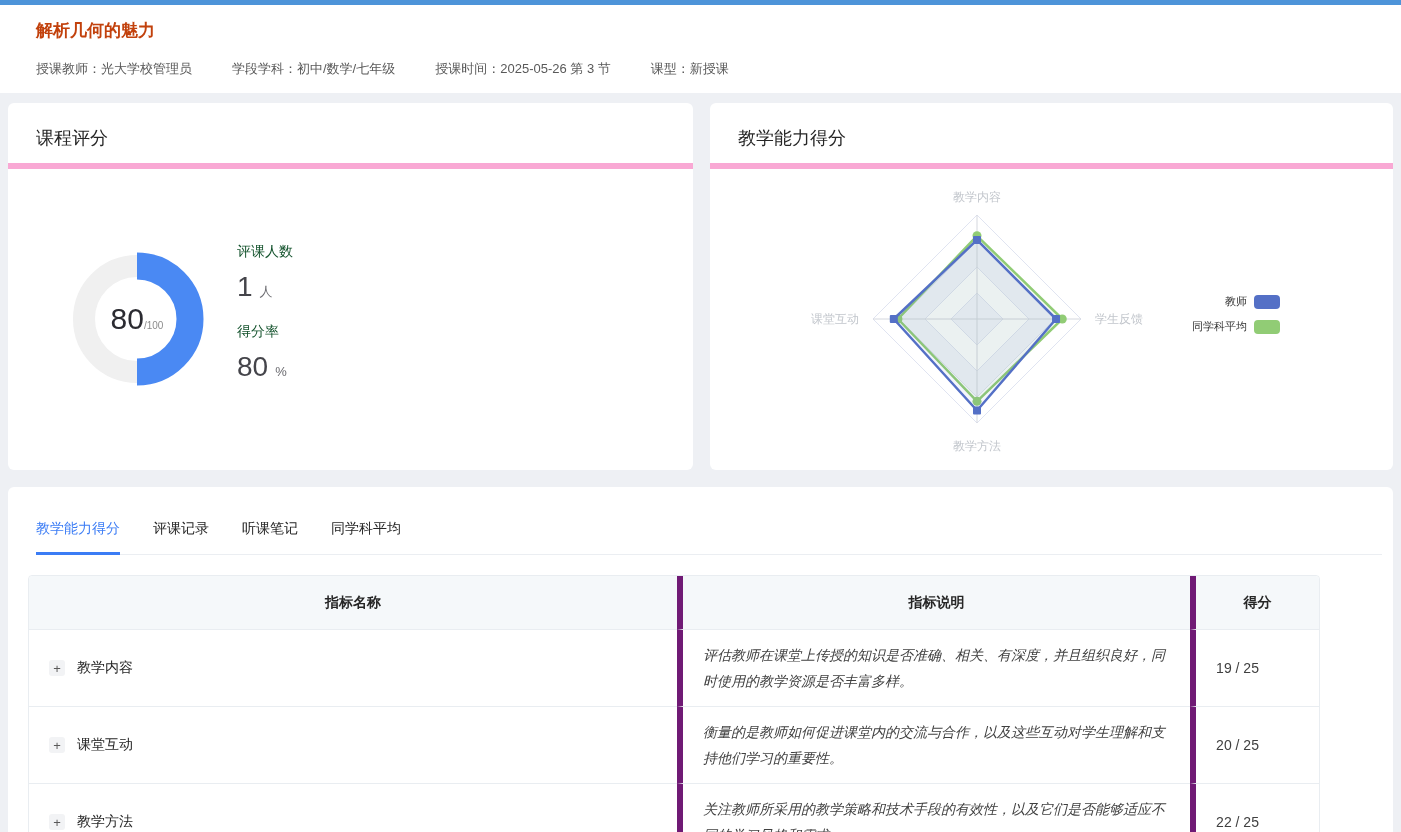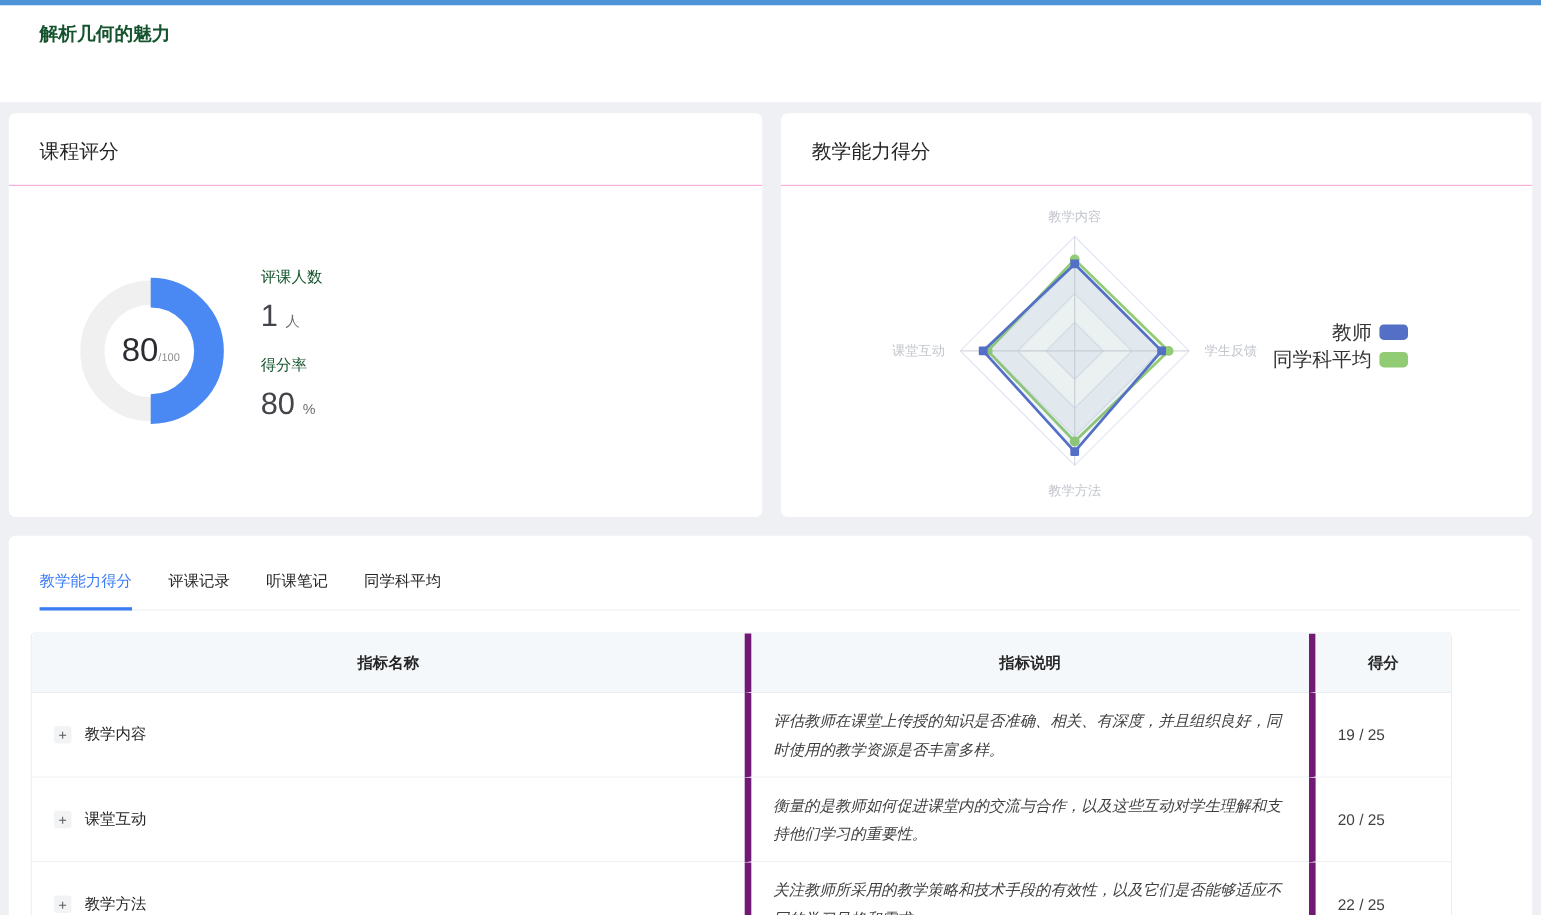--- a/index.html
+++ b/index.html
@@ -5,47 +5,47 @@
   * { margin:0; padding:0; box-sizing:border-box; }
   html,body { width:1401px; height:832px; overflow:hidden; }
   body {
     font-family:"Liberation Sans","DejaVu Sans",sans-serif;
     background:#eef0f4; color:#262626;
     font-size:14px;
   }
   .topbar { height:5px; background:#4d94d9; width:100%; }
   
   .page-header { background:#fff; padding:13px 36px 0 36px; height:88px; }
-  .page-title { font-size:17px; font-weight:700; color:#14532d; line-height:26px; }
+  .page-title { font-size:17px; font-weight:700; color:#c2410c; line-height:26px; }
   .meta-row { display:flex; gap:40px; margin-top:15px; font-size:13px; color:#595959; line-height:19px; }
   .meta-item { white-space:nowrap; }
   
   .cards-row { display:flex; gap:17px; margin:10px 8px 0 8px; }
   .card { background:#fff; border-radius:6px; }
   .card-left { width:685px; height:367px; }
   .card-right { flex:1; height:367px; }
-  .card-header { height:66px; padding:22px 0 0 28px; border-bottom:1px solid #f9a8d4; }
+  .card-header { height:66px; padding:22px 0 0 28px; border-bottom:6px solid #f9a8d4; }
   .card-title { font-size:18px; font-weight:500; color:#262626; line-height:26px; }
   .card-body { position:relative; height:297px; }
   
   .gauge-svg { position:absolute; left:0; top:0; }
   .gauge-center { position:absolute; left:129px; top:150px; transform:translate(-50%,-50%);
                   display:flex; align-items:baseline; white-space:nowrap; }
   .gauge-big { font-size:30px; color:#2b2b31; }
   .gauge-sub { font-size:10px; color:#8c8c8c; }
   .gauge-stats { position:absolute; left:229px; top:72px; }
   .stat-label { font-size:14px; color:#14532d; line-height:20px; }
   .stat-value-row { margin:10px 0 18px 0; display:flex; align-items:baseline; gap:7px; }
   .stat-value { font-size:28px; color:#44444a; line-height:32px; }
   .stat-unit { font-size:13px; color:#6b6b70; }
   
   .radar-svg { position:absolute; left:0; top:0; }
   .radar-legend { position:absolute; left:380px; top:125px; width:190px; }
   .legend-row { display:flex; justify-content:flex-end; align-items:center; gap:7px; height:15px; margin-bottom:10px; cursor:pointer; }
-  .legend-label { font-size:18px; color:#333; }
+  .legend-label { font-size:11px; color:#333; }
   .legend-swatch { width:26px; height:14px; border-radius:4px; }
   
   .bottom-card { background:#fff; border-radius:6px 6px 0 0; margin:17px 8px 0 8px; height:400px; }
   .tabbar { margin:0 11px 0 28px; border-bottom:1px solid #ebeef2; padding-top:31px; }
   .tab { display:inline-block; margin-right:33px; padding-bottom:13px; font-size:14px; color:#262626;
          line-height:21px; cursor:pointer; border-bottom:3px solid transparent; margin-bottom:-1px; }
   .tab.active { color:#3b7cf5; border-bottom-color:#3b7cf5; }
   
   .score-table { margin:20px 0 0 20px; width:1292px; border-collapse:separate; border-spacing:0;
                  border:1px solid #e9edf1; border-radius:4px 4px 0 0; }
@@ -68,20 +68,26 @@
   .desc-text { line-height:26px;font-style:italic; }
   .score-text { color:#262626; }
 </style>
 </head>
 <body>
 
 <div class="topbar"></div>
 
 <div class="page-header">
   <div class="page-title">解析几何的魅力</div>
+  <div class="meta-row">
+    <span class="meta-item">授课教师：光大学校管理员</span>
+    <span class="meta-item">学段学科：初中/数学/七年级</span>
+    <span class="meta-item">授课时间：2025-05-26 第 3 节</span>
+    <span class="meta-item">课型：新授课</span>
+  </div>
 </div>
 
 <div class="cards-row">
 
   <div class="card card-left">
     <div class="card-header">
       <span class="card-title">课程评分</span>
     </div>
     <div class="card-body">
       <svg class="gauge-svg" id="gauge-svg" width="685" height="297">

